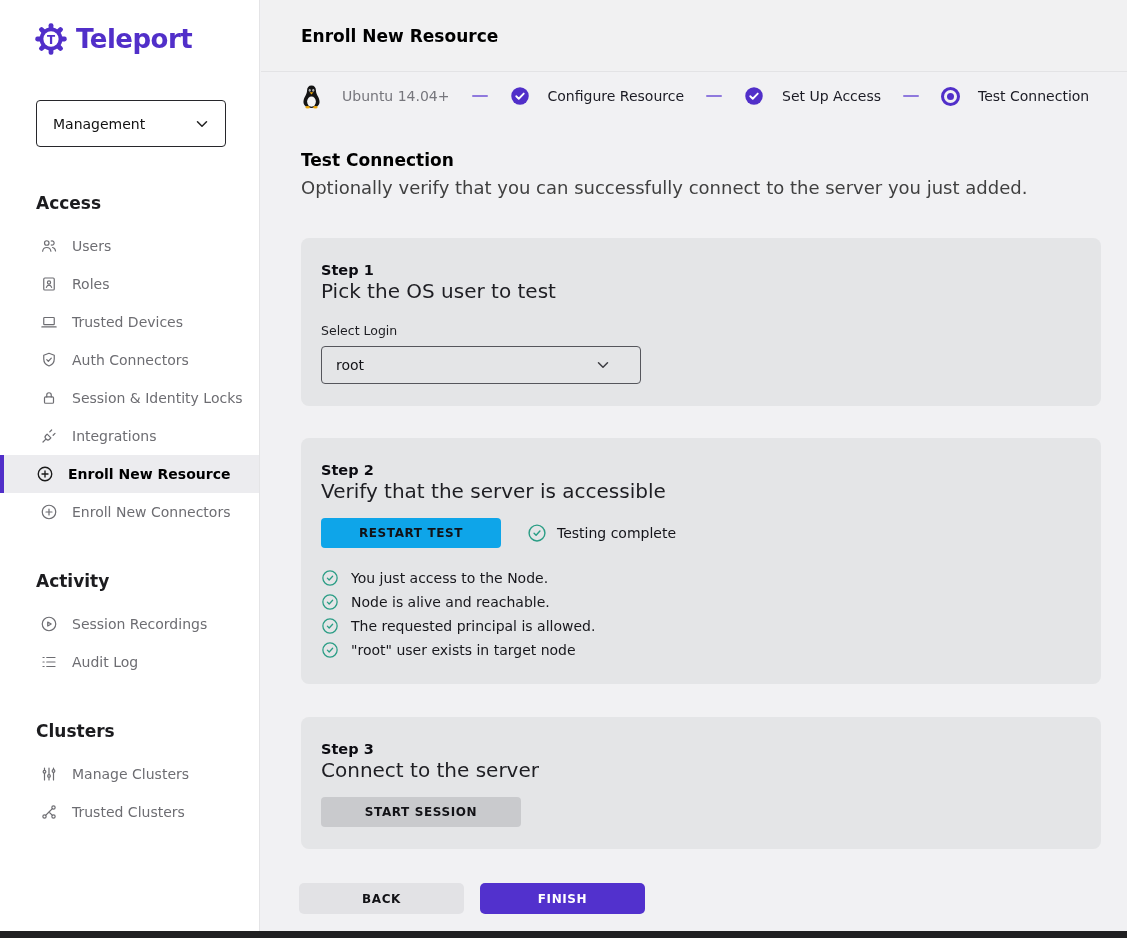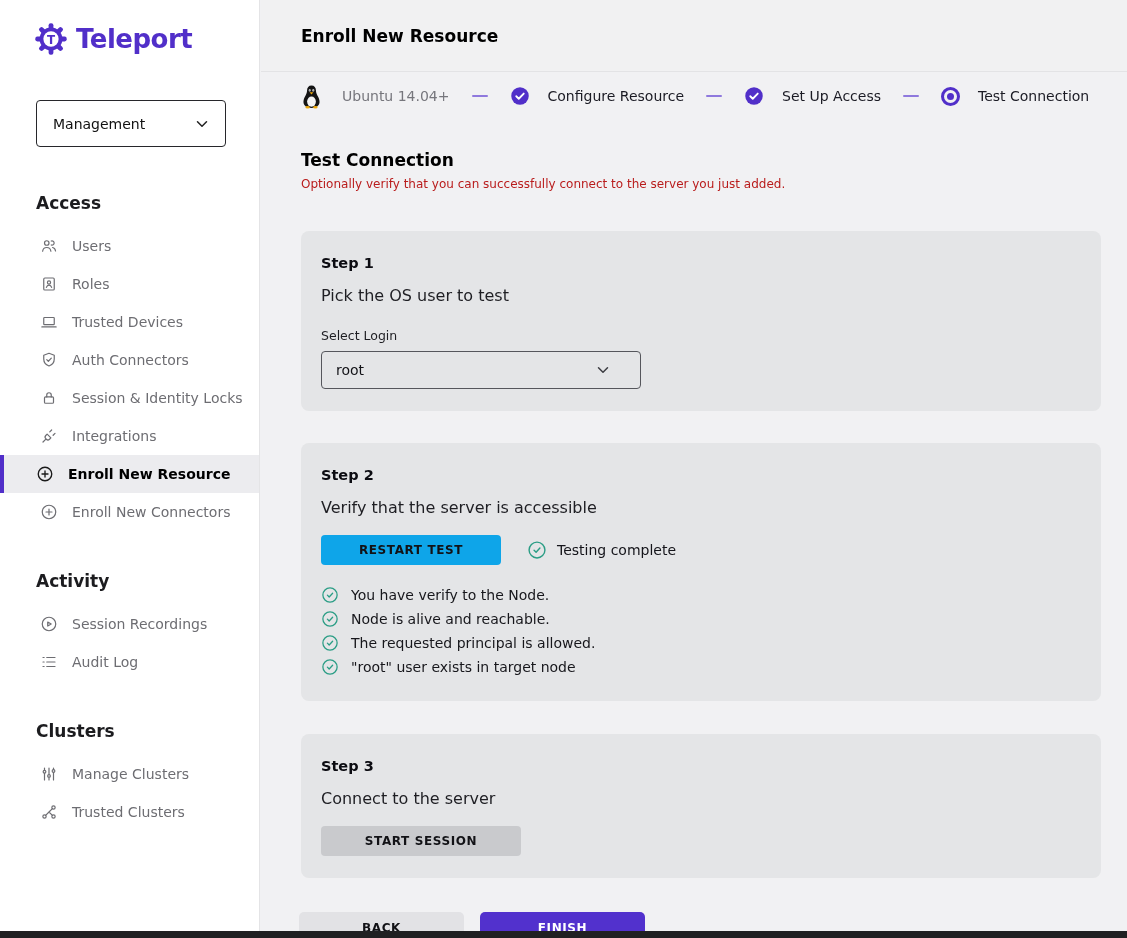--- a/index.html
+++ b/index.html
@@ -47,30 +47,30 @@
   .stepper .res-label { color:#76767c; margin-left:2px; }
   .step-dash { width:16px; height:2px; background:#8f79dd; border-radius:1px; margin:0 4px; }
   .step-label { color:#1b1b24; }
   .donut {
     width:19px; height:19px; border-radius:50%; border:3px solid #512FC9;
     display:flex; align-items:center; justify-content:center;
   }
   .donut i { width:7px; height:7px; border-radius:50%; background:#512FC9; }
   .content { padding-left:40px; }
   .section-heading { margin-top:30px; font-size:17px; font-weight:bold; color:#000; }
-  .section-sub { margin-top:7px; font-size:12px; color:#b91c1c; }
+  .section-sub { margin-top:7px; font-size:18px; color:#404040; }
   .card {
     width:800px; background:#e4e5e7; border-radius:8px;
     padding:24px 20px 22px 20px;
   }
   .card1 { margin-top:40px; }
   .card2 { margin-top:32px; }
   .card3 { margin-top:33px; }
   .step-title { font-weight:bold; font-size:14.5px; color:#0c0c12; }
-  .step-desc { margin-top:15px; font-size:16px; color:#1e1e23; line-height:20px; }
+  .step-desc { margin-top:3px; font-size:20px; color:#1e1e23; line-height:20px; }
   .field-label { margin-top:22px; font-size:12.5px; color:#1e1e23; }
   .login-select {
     margin-top:8px; width:320px; height:38px; border:1px solid #55565c;
     border-radius:4px; display:flex; align-items:center; justify-content:space-between;
     padding:0 28px 0 14px; color:#131318; cursor:pointer; background:transparent;
   }
   .btn {
     border:none; border-radius:4px; font-weight:bold; font-size:12px;
     letter-spacing:0.6px; cursor:pointer; font-family:inherit; color:#121216;
   }
@@ -340,21 +340,21 @@
         </div>
       </div>
       <div class="check-list">
         <div class="check-row">
           <span>
               <svg width="18" height="18" viewBox="0 0 24 24" fill="none" stroke="#2a9d85" stroke-width="1.7" stroke-linecap="round" stroke-linejoin="round">
                 <circle cx="12" cy="12" r="9.5"></circle>
                 <path d="M8.5 12.2l2.4 2.4 4.6-5"></path>
               </svg>
             </span>
-          <span>You have verify to the Node.</span>
+          <span>You just access to the Node.</span>
         </div>
         <div class="check-row">
           <span>
               <svg width="18" height="18" viewBox="0 0 24 24" fill="none" stroke="#2a9d85" stroke-width="1.7" stroke-linecap="round" stroke-linejoin="round">
                 <circle cx="12" cy="12" r="9.5"></circle>
                 <path d="M8.5 12.2l2.4 2.4 4.6-5"></path>
               </svg>
             </span>
           <span>Node is alive and reachable.</span>
         </div>

